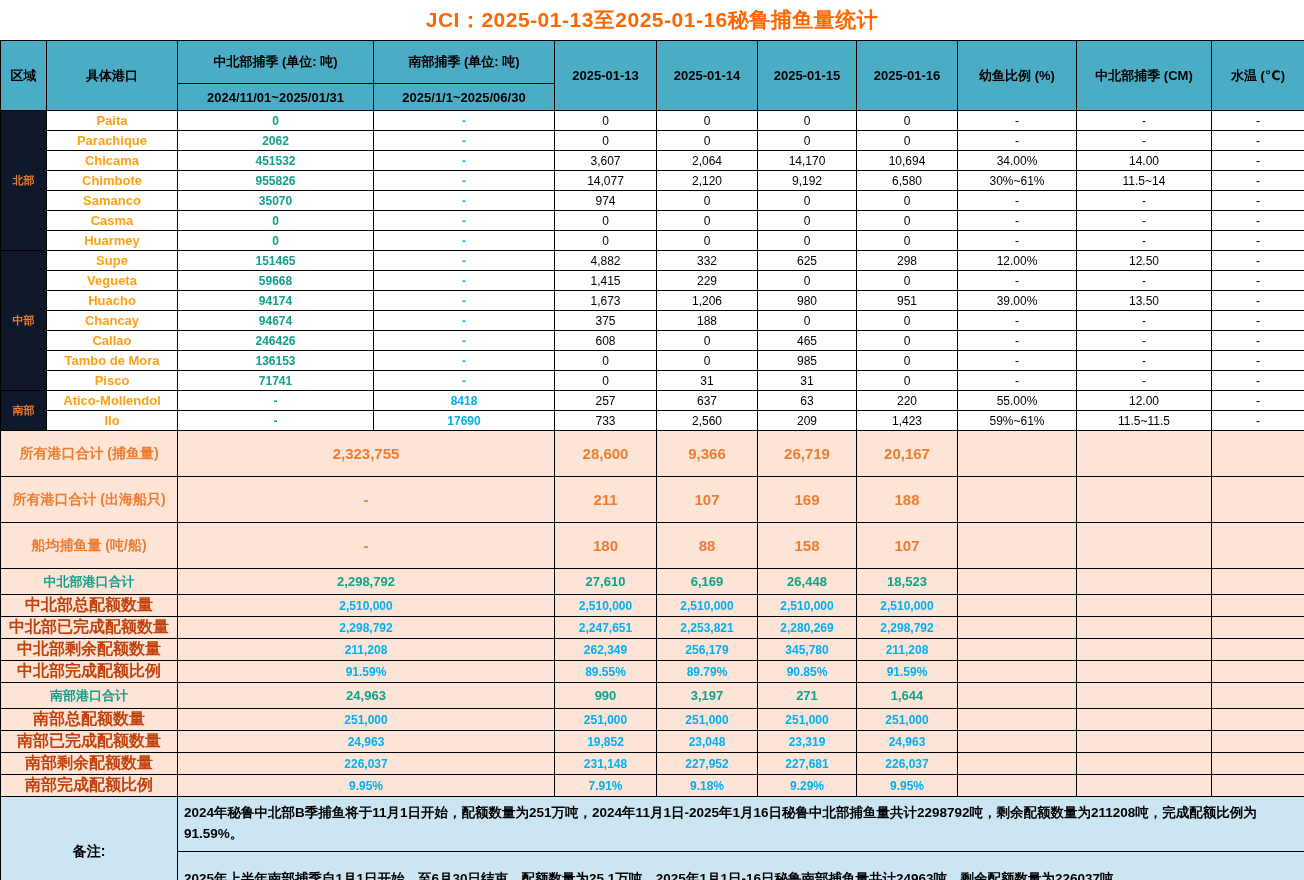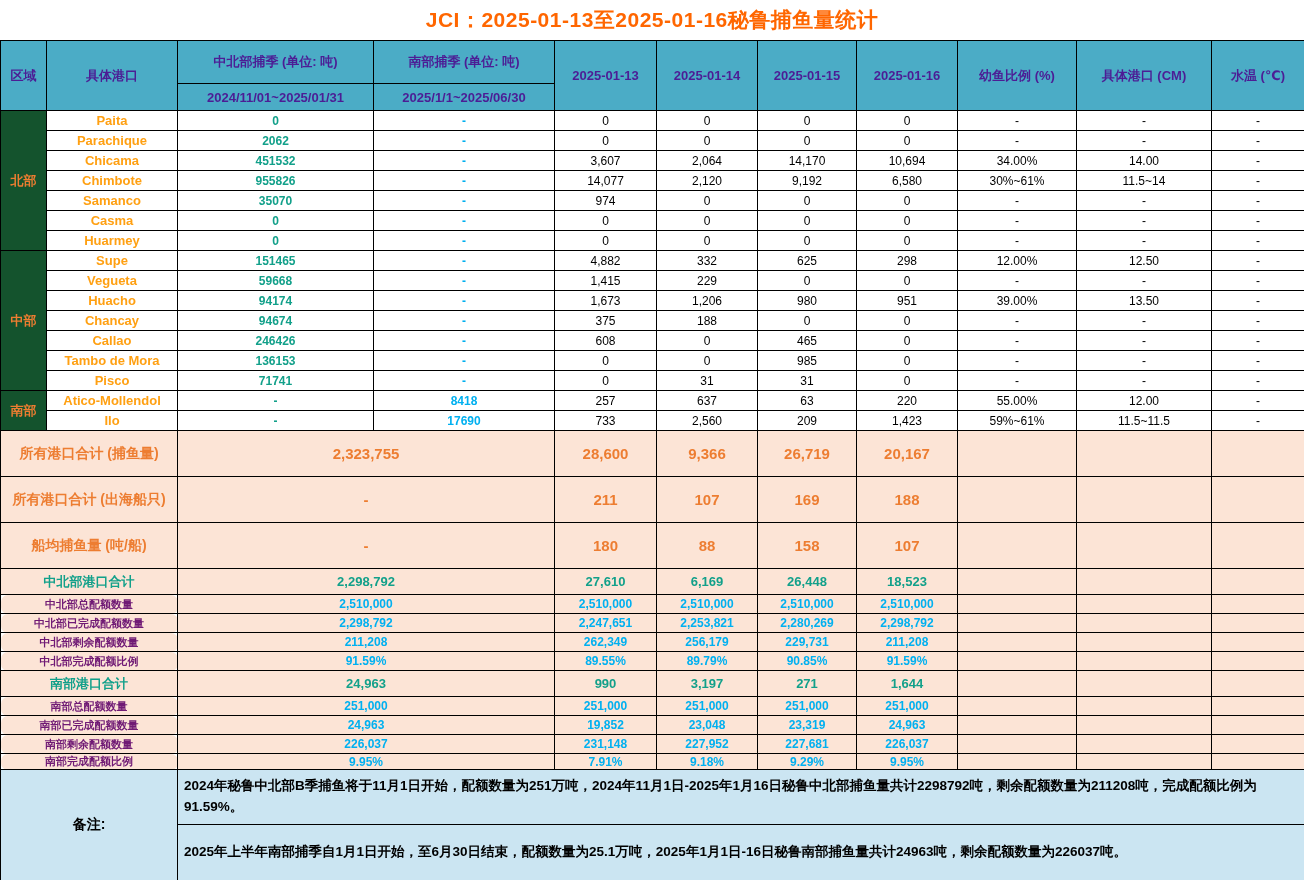--- a/index.html
+++ b/index.html
@@ -4,38 +4,38 @@
 <style>
   html,body{margin:0;padding:0;background:#fff;}
   body{font-family:"Liberation Sans","DejaVu Sans",sans-serif;}
   .sheet{width:1304px;height:880px;overflow:hidden;background:#fff;}
   .title-bar{height:40px;display:flex;align-items:center;justify-content:center;}
   .title-bar span{color:#FF6600;font-size:21px;font-weight:bold;letter-spacing:0.5px;}
   table{border-collapse:collapse;table-layout:fixed;width:1304px;}
   td,th{border:1px solid #000;padding:0 2px;overflow:hidden;white-space:nowrap;text-align:center;vertical-align:middle;}
   
   tr.hr1{height:43px;} tr.hr2{height:27px;}
-  .thead{background:#4BACC6;color:#4c1d95;font-size:13px;font-weight:bold;margin-top:44px;}
+  .thead{background:#4BACC6;color:#000000;font-size:13px;font-weight:bold;margin-top:44px;}
   
   tr.pr{height:20px;}
-  .region-cell{color:#ED7D31;font-weight:bold;font-size:13px;background:#14532d;}
+  .region-cell{color:#ED7D31;font-weight:bold;font-size:11px;background:#0f172a;}
   .port-name{color:#FFA012;font-weight:bold;font-size:13px;}
   .g{color:#12A08A;font-weight:bold;font-size:12px;}
   .b{color:#00B0F0;font-weight:bold;font-size:12px;}
   .n{color:#000;font-weight:normal;font-size:12px;}
   
   tr.sr{height:46px;}
   .peach{background:#FCE4D6;}
   .sum-label{color:#ED7D31;font-weight:bold;font-size:14px;white-space:normal;line-height:1.25;}
   .sum-val{color:#ED7D31;font-weight:bold;font-size:15px;}
   
   tr.qg{height:26px;} tr.qr{height:19px;} tr.qs{height:15px;}
   .qlg{color:#12A08A;font-weight:bold;font-size:13px;}
   .qvg{color:#12A08A;font-weight:bold;font-size:13px;}
-  .qlb{color:#701a75;font-weight:bold;font-size:11px;border-radius:7px;}
+  .qlb{color:#c2410c;font-weight:bold;font-size:16px;}
   .qvb{color:#00B0F0;font-weight:bold;font-size:12px;}
   
   tr.nr1{height:55px;} tr.nr2{height:56px;}
   .note-bg{background:#CBE5F2;}
   .note-label{font-weight:bold;font-size:14px;color:#000;}
   .note-text{font-weight:bold;font-size:13.5px;color:#000;text-align:left;white-space:normal;line-height:1.55;padding:0 6px;}
 </style>
 </head>
 <body>
 
@@ -63,21 +63,21 @@
         <tr class="hr1">
       <th class="thead" rowspan="2">区域</th>
       <th class="thead" rowspan="2">具体港口</th>
       <th class="thead">中北部捕季 (单位: 吨)</th>
       <th class="thead">南部捕季 (单位: 吨)</th>
       <th class="thead" rowspan="2">2025-01-13</th>
       <th class="thead" rowspan="2">2025-01-14</th>
       <th class="thead" rowspan="2">2025-01-15</th>
       <th class="thead" rowspan="2">2025-01-16</th>
       <th class="thead" rowspan="2">幼鱼比例 (%)</th>
-      <th class="thead" rowspan="2">具体港口 (CM)</th>
+      <th class="thead" rowspan="2">中北部捕季 (CM)</th>
       <th class="thead" rowspan="2">水温 (℃)</th>
     </tr>
     <tr class="hr2">
       <th class="thead">2024/11/01~2025/01/31</th>
       <th class="thead">2025/1/1~2025/06/30</th>
     </tr>
 
     <tr class="pr">
       <td class="region-cell" rowspan="7">北部</td>
       <td class="port-name">Paita</td>
@@ -341,21 +341,21 @@
       <td class="peach qvb">2,298,792</td>
       <td class="peach"></td>
       <td class="peach"></td>
       <td class="peach"></td>
     </tr>
     <tr class="qr">
       <td class="peach qlb" colspan="2">中北部剩余配额数量</td>
       <td class="peach qvb" colspan="2">211,208</td>
       <td class="peach qvb">262,349</td>
       <td class="peach qvb">256,179</td>
-      <td class="peach qvb">229,731</td>
+      <td class="peach qvb">345,780</td>
       <td class="peach qvb">211,208</td>
       <td class="peach"></td>
       <td class="peach"></td>
       <td class="peach"></td>
     </tr>
     <tr class="qr">
       <td class="peach qlb" colspan="2">中北部完成配额比例</td>
       <td class="peach qvb" colspan="2">91.59%</td>
       <td class="peach qvb">89.55%</td>
       <td class="peach qvb">89.79%</td>

